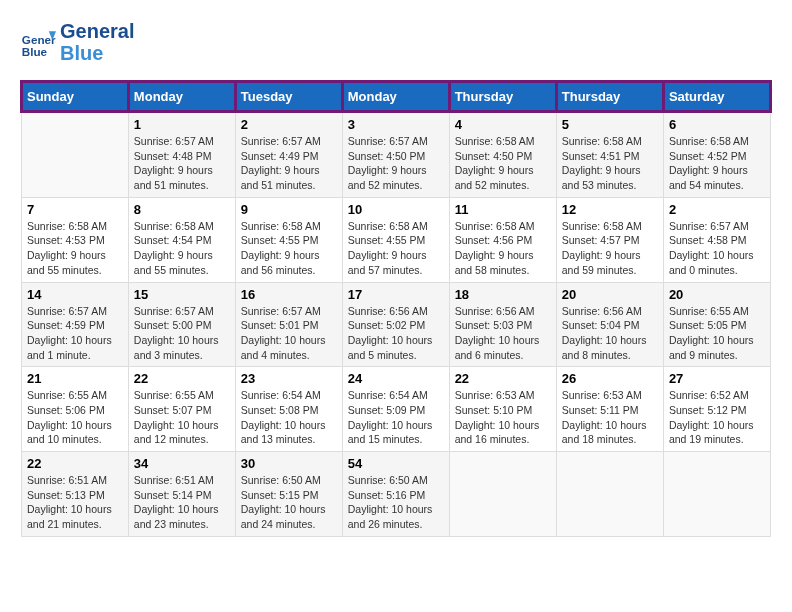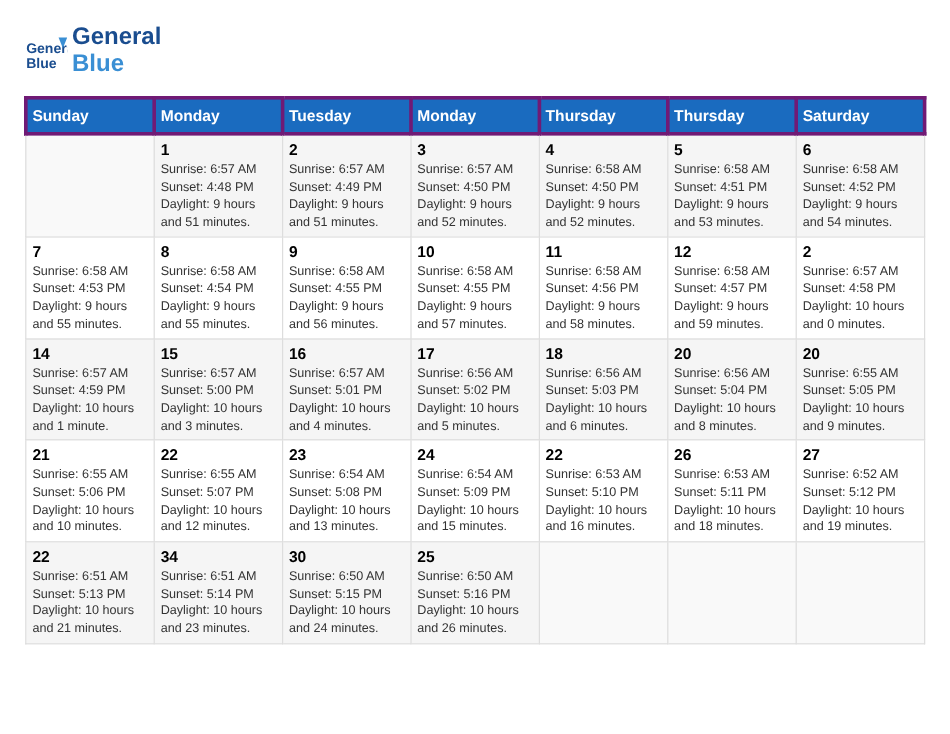--- a/index.html
+++ b/index.html
@@ -241,21 +241,21 @@
         </td>
         <td>
           <span class="day-number">34</span>
           <div class="day-info">Sunrise: 6:51 AM<br>Sunset: 5:14 PM<br>Daylight: 10 hours<br>and 23 minutes.</div>
         </td>
         <td>
           <span class="day-number">30</span>
           <div class="day-info">Sunrise: 6:50 AM<br>Sunset: 5:15 PM<br>Daylight: 10 hours<br>and 24 minutes.</div>
         </td>
         <td>
-          <span class="day-number">25</span>
+          <span class="day-number">54</span>
           <div class="day-info">Sunrise: 6:50 AM<br>Sunset: 5:16 PM<br>Daylight: 10 hours<br>and 26 minutes.</div>
         </td>
         <td class="empty-cell"></td>
         <td class="empty-cell"></td>
         <td class="empty-cell"></td>
       </tr>
     </tbody>
 </table>
 
 </body></html>

